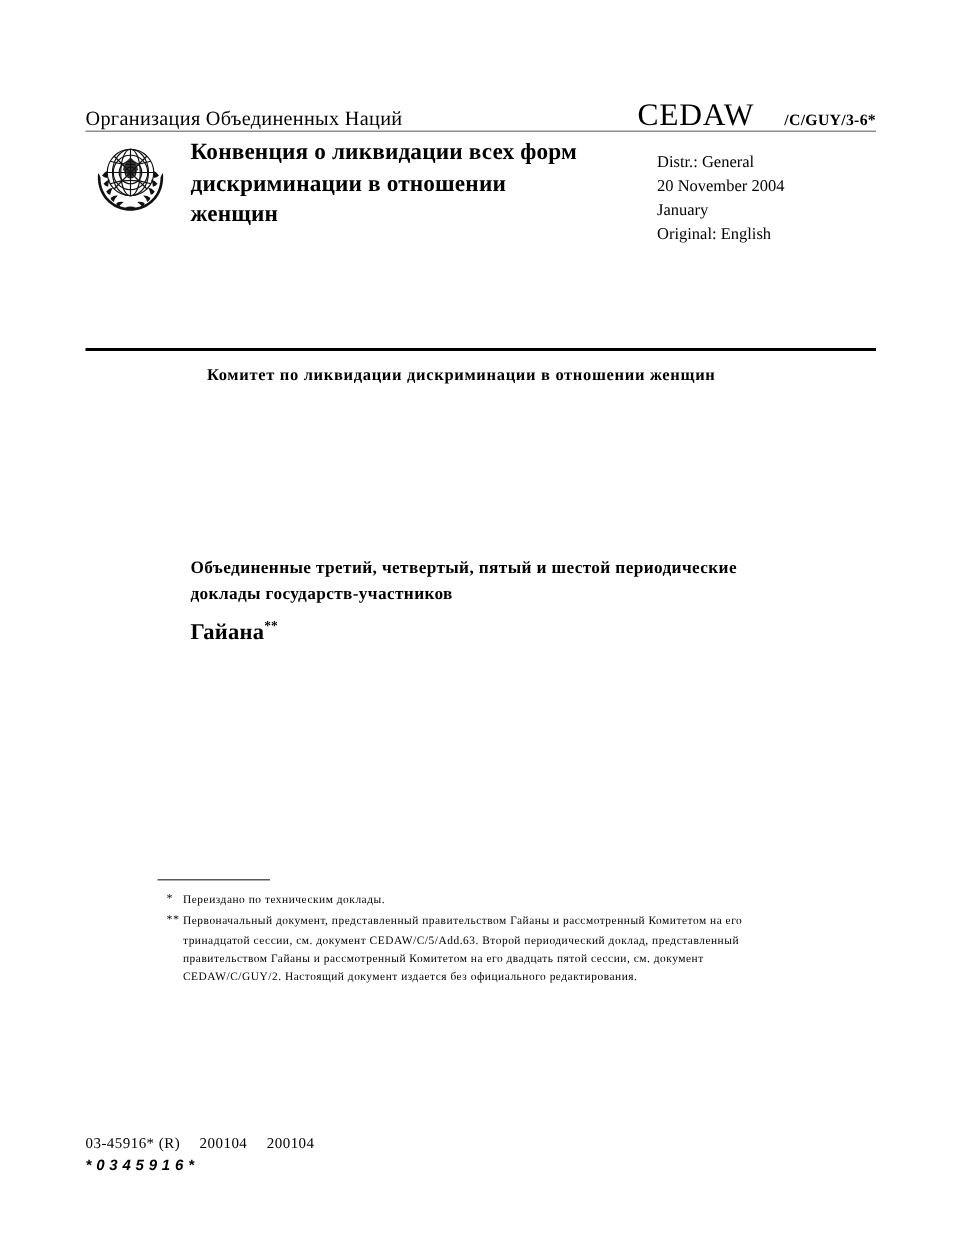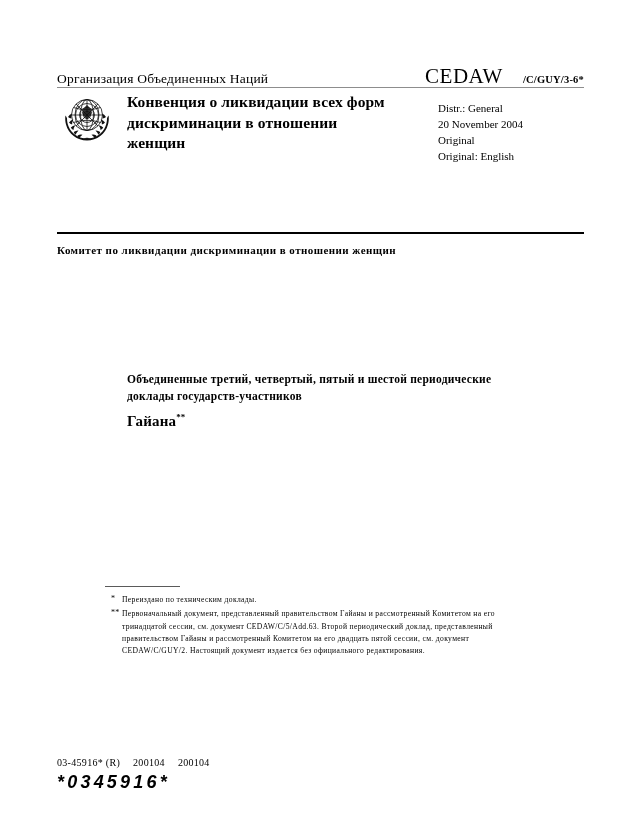--- a/index.html
+++ b/index.html
@@ -105,20 +105,21 @@
   }
   .committee {
     position: absolute;
     left: 57px;
     top: 228px;
     width: 420px;
     font-size: 11px;
     font-weight: bold;
     line-height: 1.62;
     letter-spacing: 0.45px;
+    text-align: right;
   }
 
   
   .main-title {
     position: absolute;
     left: 127px;
     top: 281px;
     width: 380px;
     font-size: 14.5px;
     font-weight: bold;
@@ -188,21 +189,21 @@
     font-size: 10px;
     letter-spacing: 0.3px;
     white-space: nowrap;
   }
   .job-line .gap { display: inline-block; width: 13px; }
   .barcode {
     position: absolute;
     left: 57px;
     top: 758px;
     font-family: "Liberation Sans", "DejaVu Sans", sans-serif;
-    font-size: 18px;
+    font-size: 10px;
     font-weight: bold;
     font-style: italic;
     letter-spacing: 3.2px;
     white-space: nowrap;
   }
 </style>
 </head>
 <body>
 
 <div class="page">
@@ -251,21 +252,21 @@
         <path d="M23.2 45.2 q3.8 -1 7.6 0 q-3.8 1.4 -7.6 0 z"></path>
       </g>
     </svg>
   </div>
 
   <div class="conv-title">Конвенция о ликвидации всех форм дискриминации в отношении женщин</div>
 
   <div class="distr-block">
     <div>Distr.: General</div>
     <div>20 November 2004</div>
-    <div>Original</div>
+    <div>January</div>
     <div>Original: English</div>
   </div>
 
   <div class="rule-thick"></div>
   <div class="committee">Комитет по ликвидации дискриминации в отношении женщин</div>
 
   <div class="sub-title">Объединенные третий, четвертый, пятый и шестой периодические доклады государств-участников</div>
   <div class="country"><span>Гайана</span><sup>**</sup></div>
 
   <div class="fn-rule"></div>

